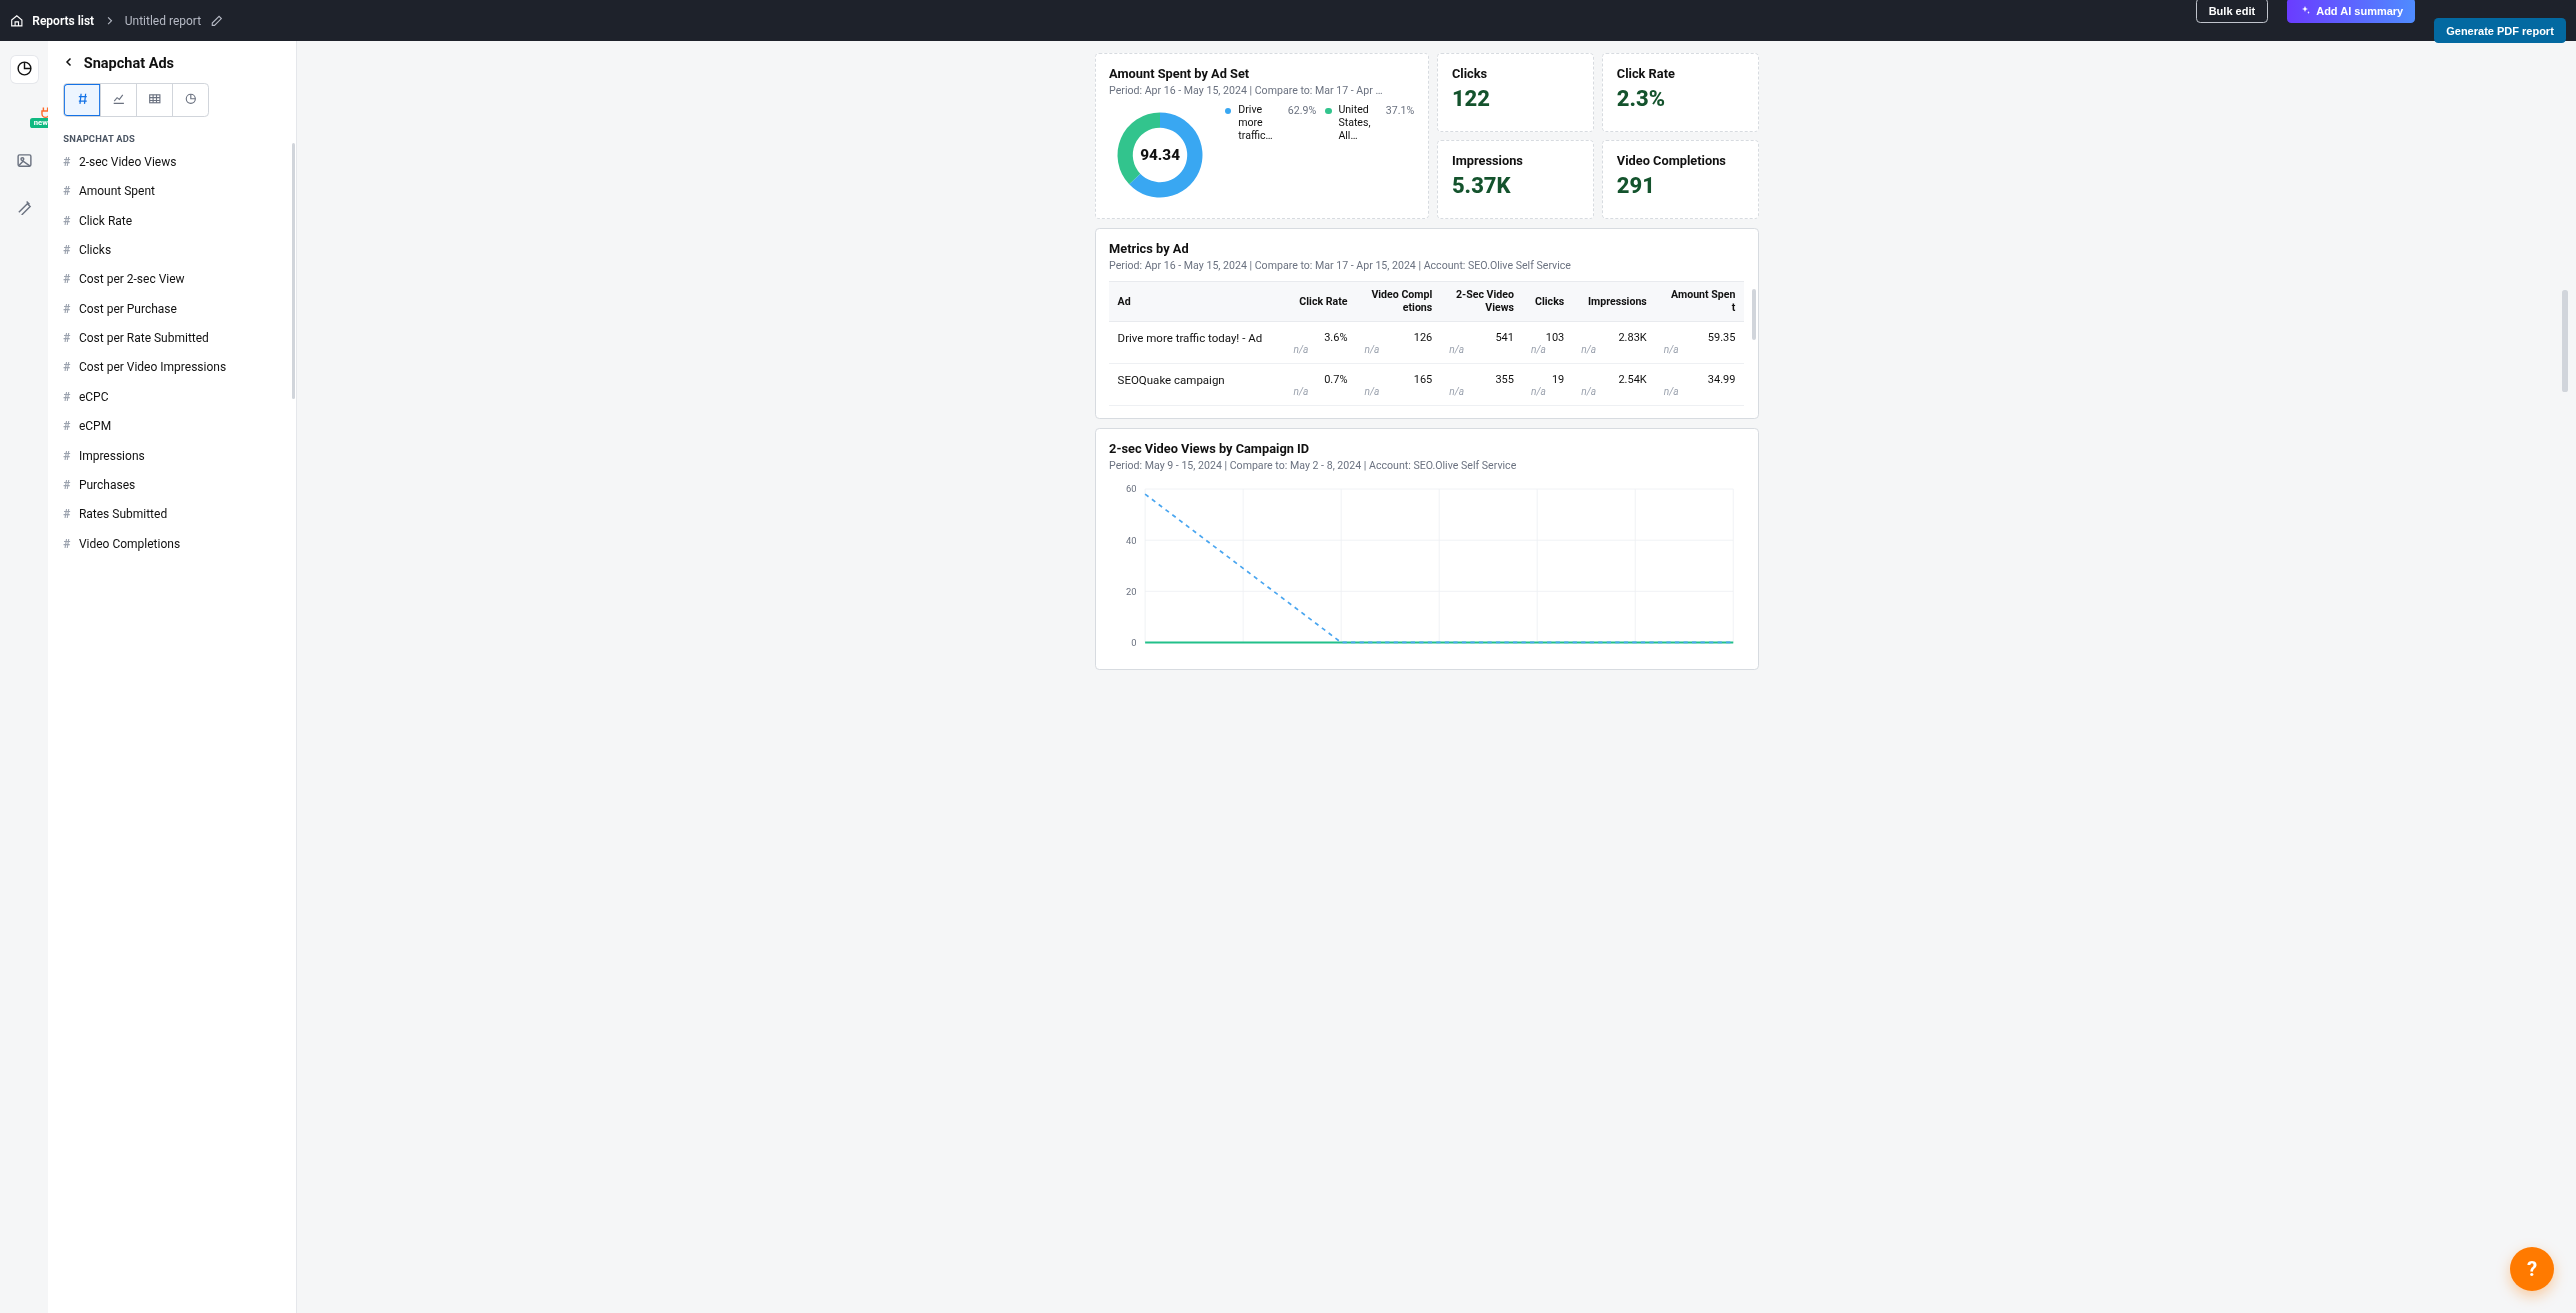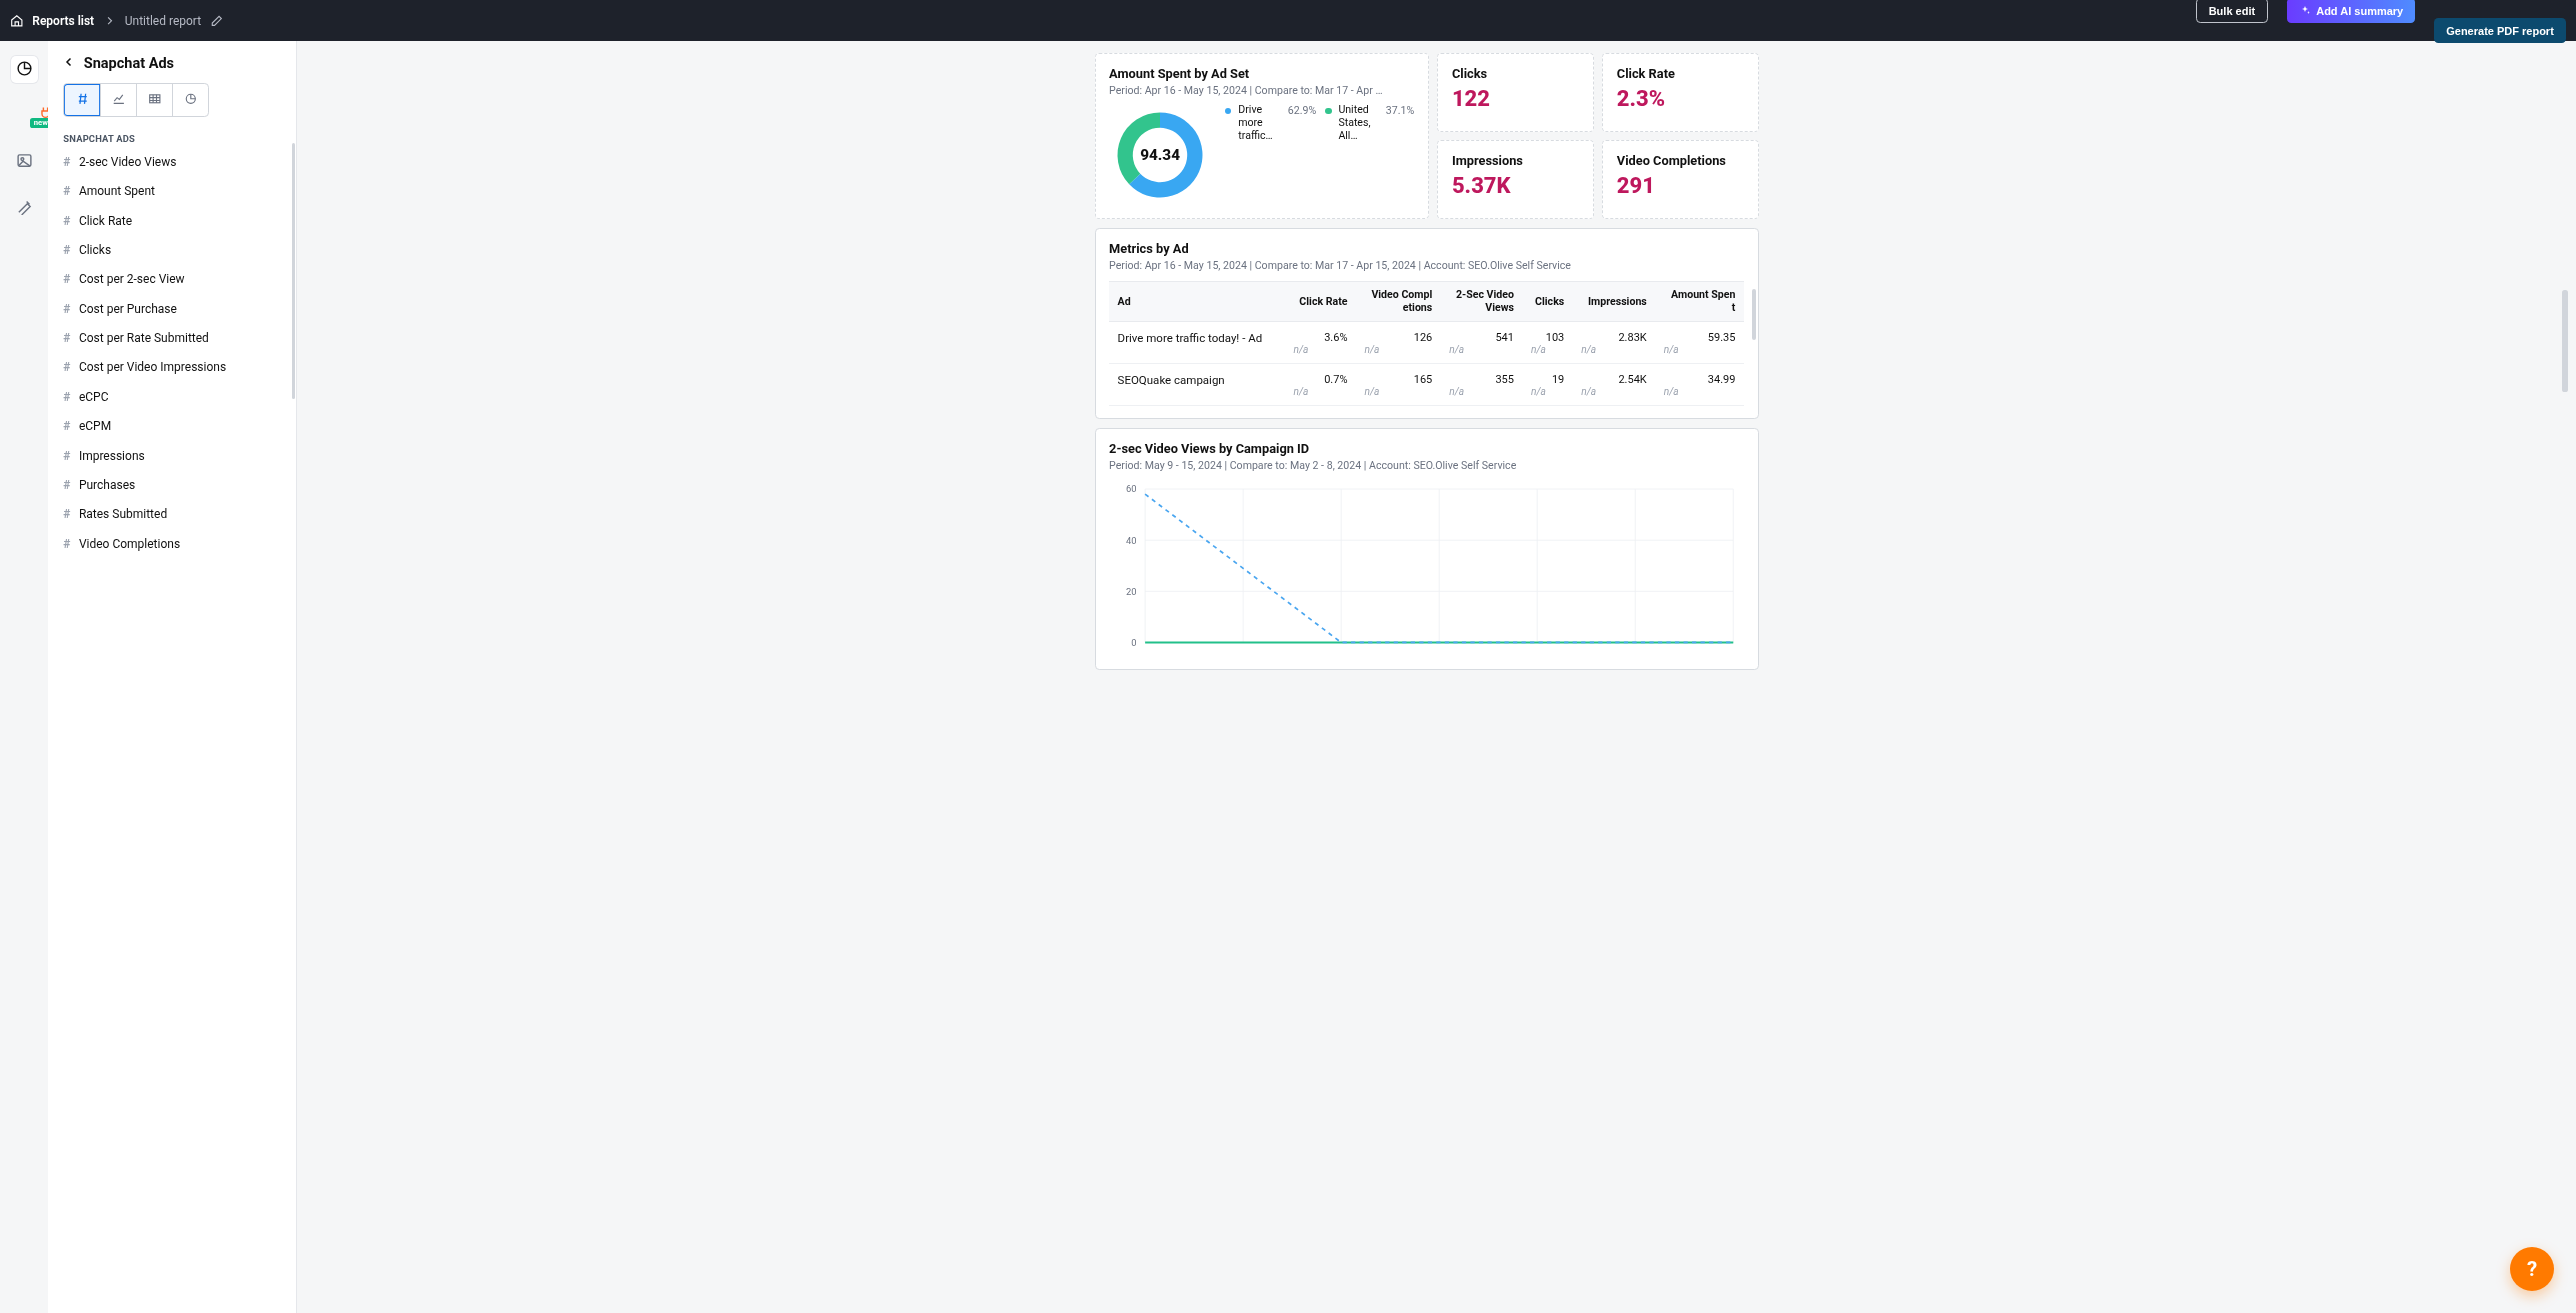--- a/index.html
+++ b/index.html
@@ -27,21 +27,21 @@
   .topbar .crumbs .crumb-muted { color: #b5b9c4; }
   .topbar .crumbs svg { width: 13.6px; height: 13.6px; }
   .topbar .actions { display: flex; gap: 19px; }
   .btn {
     height: 25.6px; padding: 0 12px; border-radius: 4.3px; font-weight: 600;
     display: inline-flex; align-items: center; gap: 5.1px; cursor: pointer;
     font-size: 11px; border: none;
   }
   .btn-outline { background: transparent; color: #fff; border: 0.9px solid #c0c4cc; }
   .btn-purple  { background: linear-gradient(90deg,#6a3cff 0%,#4f8cff 100%); color: #fff; }
-  .btn-green   { background: #0c4a6e; color: #fff; margin-top: 20px; }
+  .btn-green   { background: #0369a1; color: #fff; margin-top: 20px; }
   .btn-blue    { background: #1390e5; color: #fff; }
 
   
   .rail {
     position: absolute;
     top: 41px; left: 0; bottom: 0;
     width: 48px;
     background: #f5f6f7;
     display: flex; flex-direction: column; align-items: center;
     padding-top: 15.3px; gap: 19px;
@@ -113,21 +113,21 @@
   .row { display:flex; gap:8.5px; }
   .card {
     background:#fff; border:0.9px dashed #d7dbe0; border-radius:4.3px;
     padding:12px 13.6px;
     position:relative;
   }
   .card.solid{border-style:solid;}
   .card h3 { font-size:12.8px; font-weight:700; margin-bottom:3.4px;}
   .card .sub { font-size:10.6px; color:#6b7280; white-space:nowrap; overflow:hidden; text-overflow:ellipsis;}
   .stat-card { flex:1; min-width:0;}
-  .stat-val { font-size:22px; font-weight:800; color:#be185d; margin-top:5.1px;}
+  .stat-val { font-size:22px; font-weight:800; color:#14532d; margin-top:5.1px;}
   .donut-card{ flex:0 0 315px; }
   .donut-body{ display:flex; gap:13.6px; margin-top:6.8px; }
   .donut{width:102px;height:102px;position:relative;}
   .donut .center{position:absolute;inset:0;display:flex;align-items:center;justify-content:center;font-weight:800;font-size:15.3px;}
   .legend{flex:1; font-size:10.6px; display:flex;flex-direction:row;gap:8.5px;}
   .legend .row2{display:flex;align-items:flex-start;gap:6.8px;}
   .legend .dot{width:6.8px;height:6.8px;border-radius:50%;display:inline-block;margin-top:3.4px;}
   .legend .name{flex:1;color:#111;line-height:1.2;}
   .legend .pct{color:#6b7280;margin-left:8.5px;}
   .statgrid-right{ flex:1; display:grid; grid-template-columns:1fr 1fr; grid-template-rows:auto auto; gap:8.5px;}

